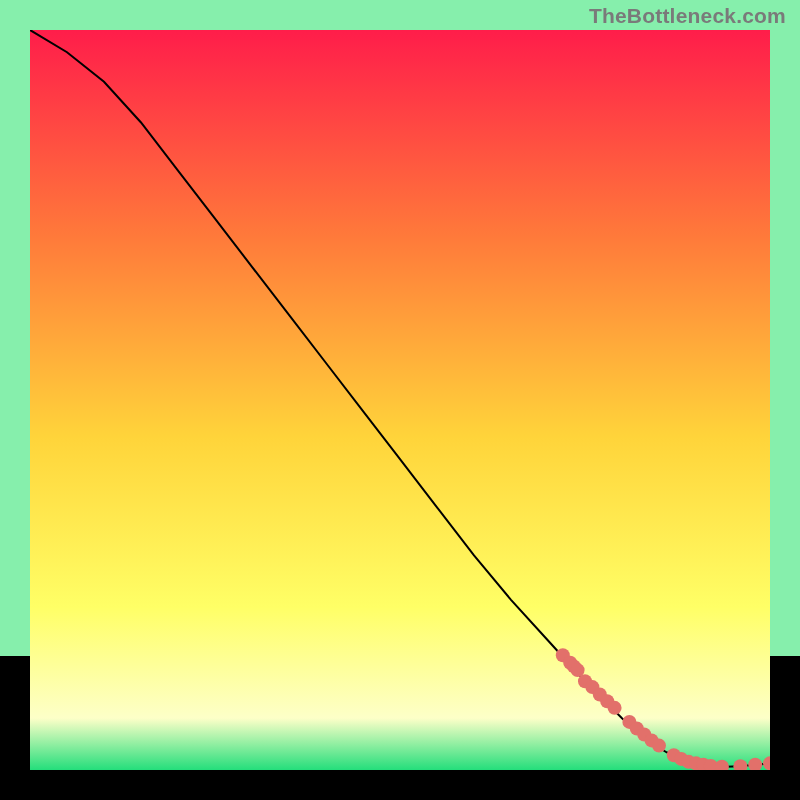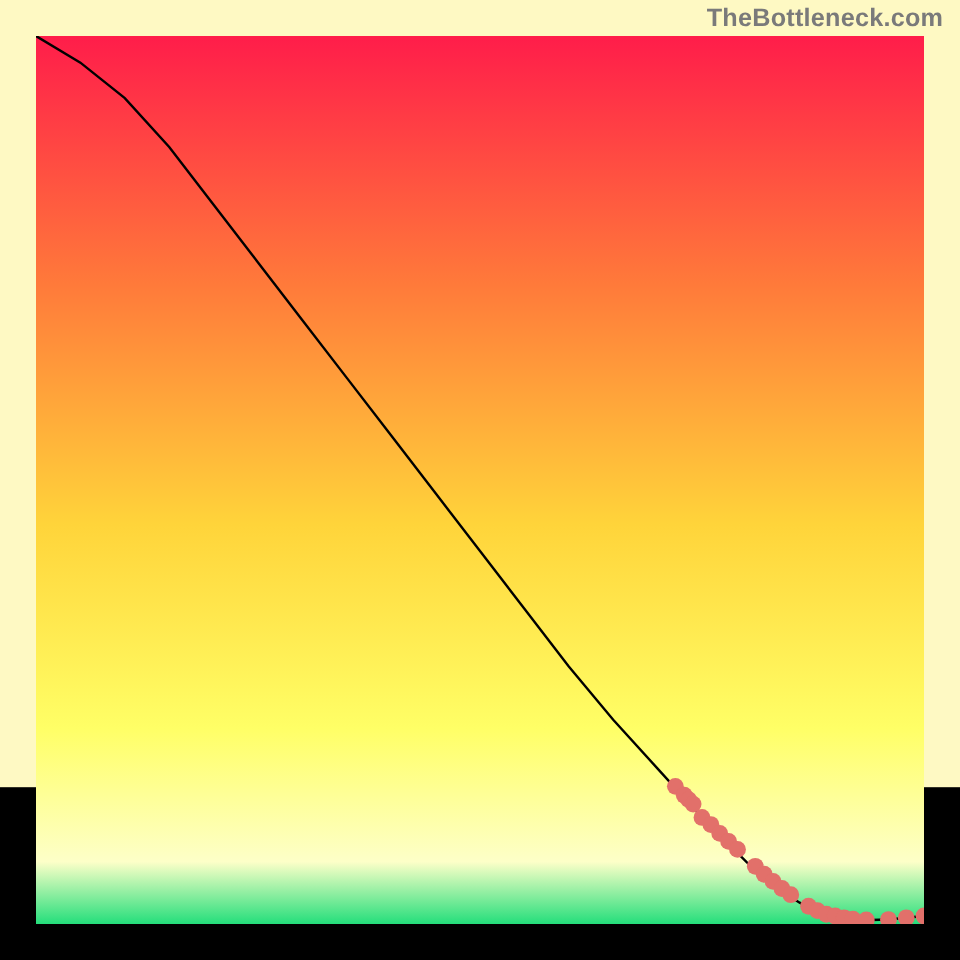--- a/index.html
+++ b/index.html
@@ -10,21 +10,21 @@
     background: #000;
     overflow: hidden;
     font-family: Arial, Helvetica, sans-serif;
   }
   .frame {
     position: absolute;
     top: 0;
     left: 0;
     width: 800px;
     height: 656px;
-    background: #fef9c3;
+    background: #86efac;
   }
   .watermark {
     position: absolute;
     top: 4px;
     right: 14px;
     color: #7a7a7a;
     font-size: 21px;
     font-weight: 600;
     letter-spacing: 0.2px;
     user-select: none;

